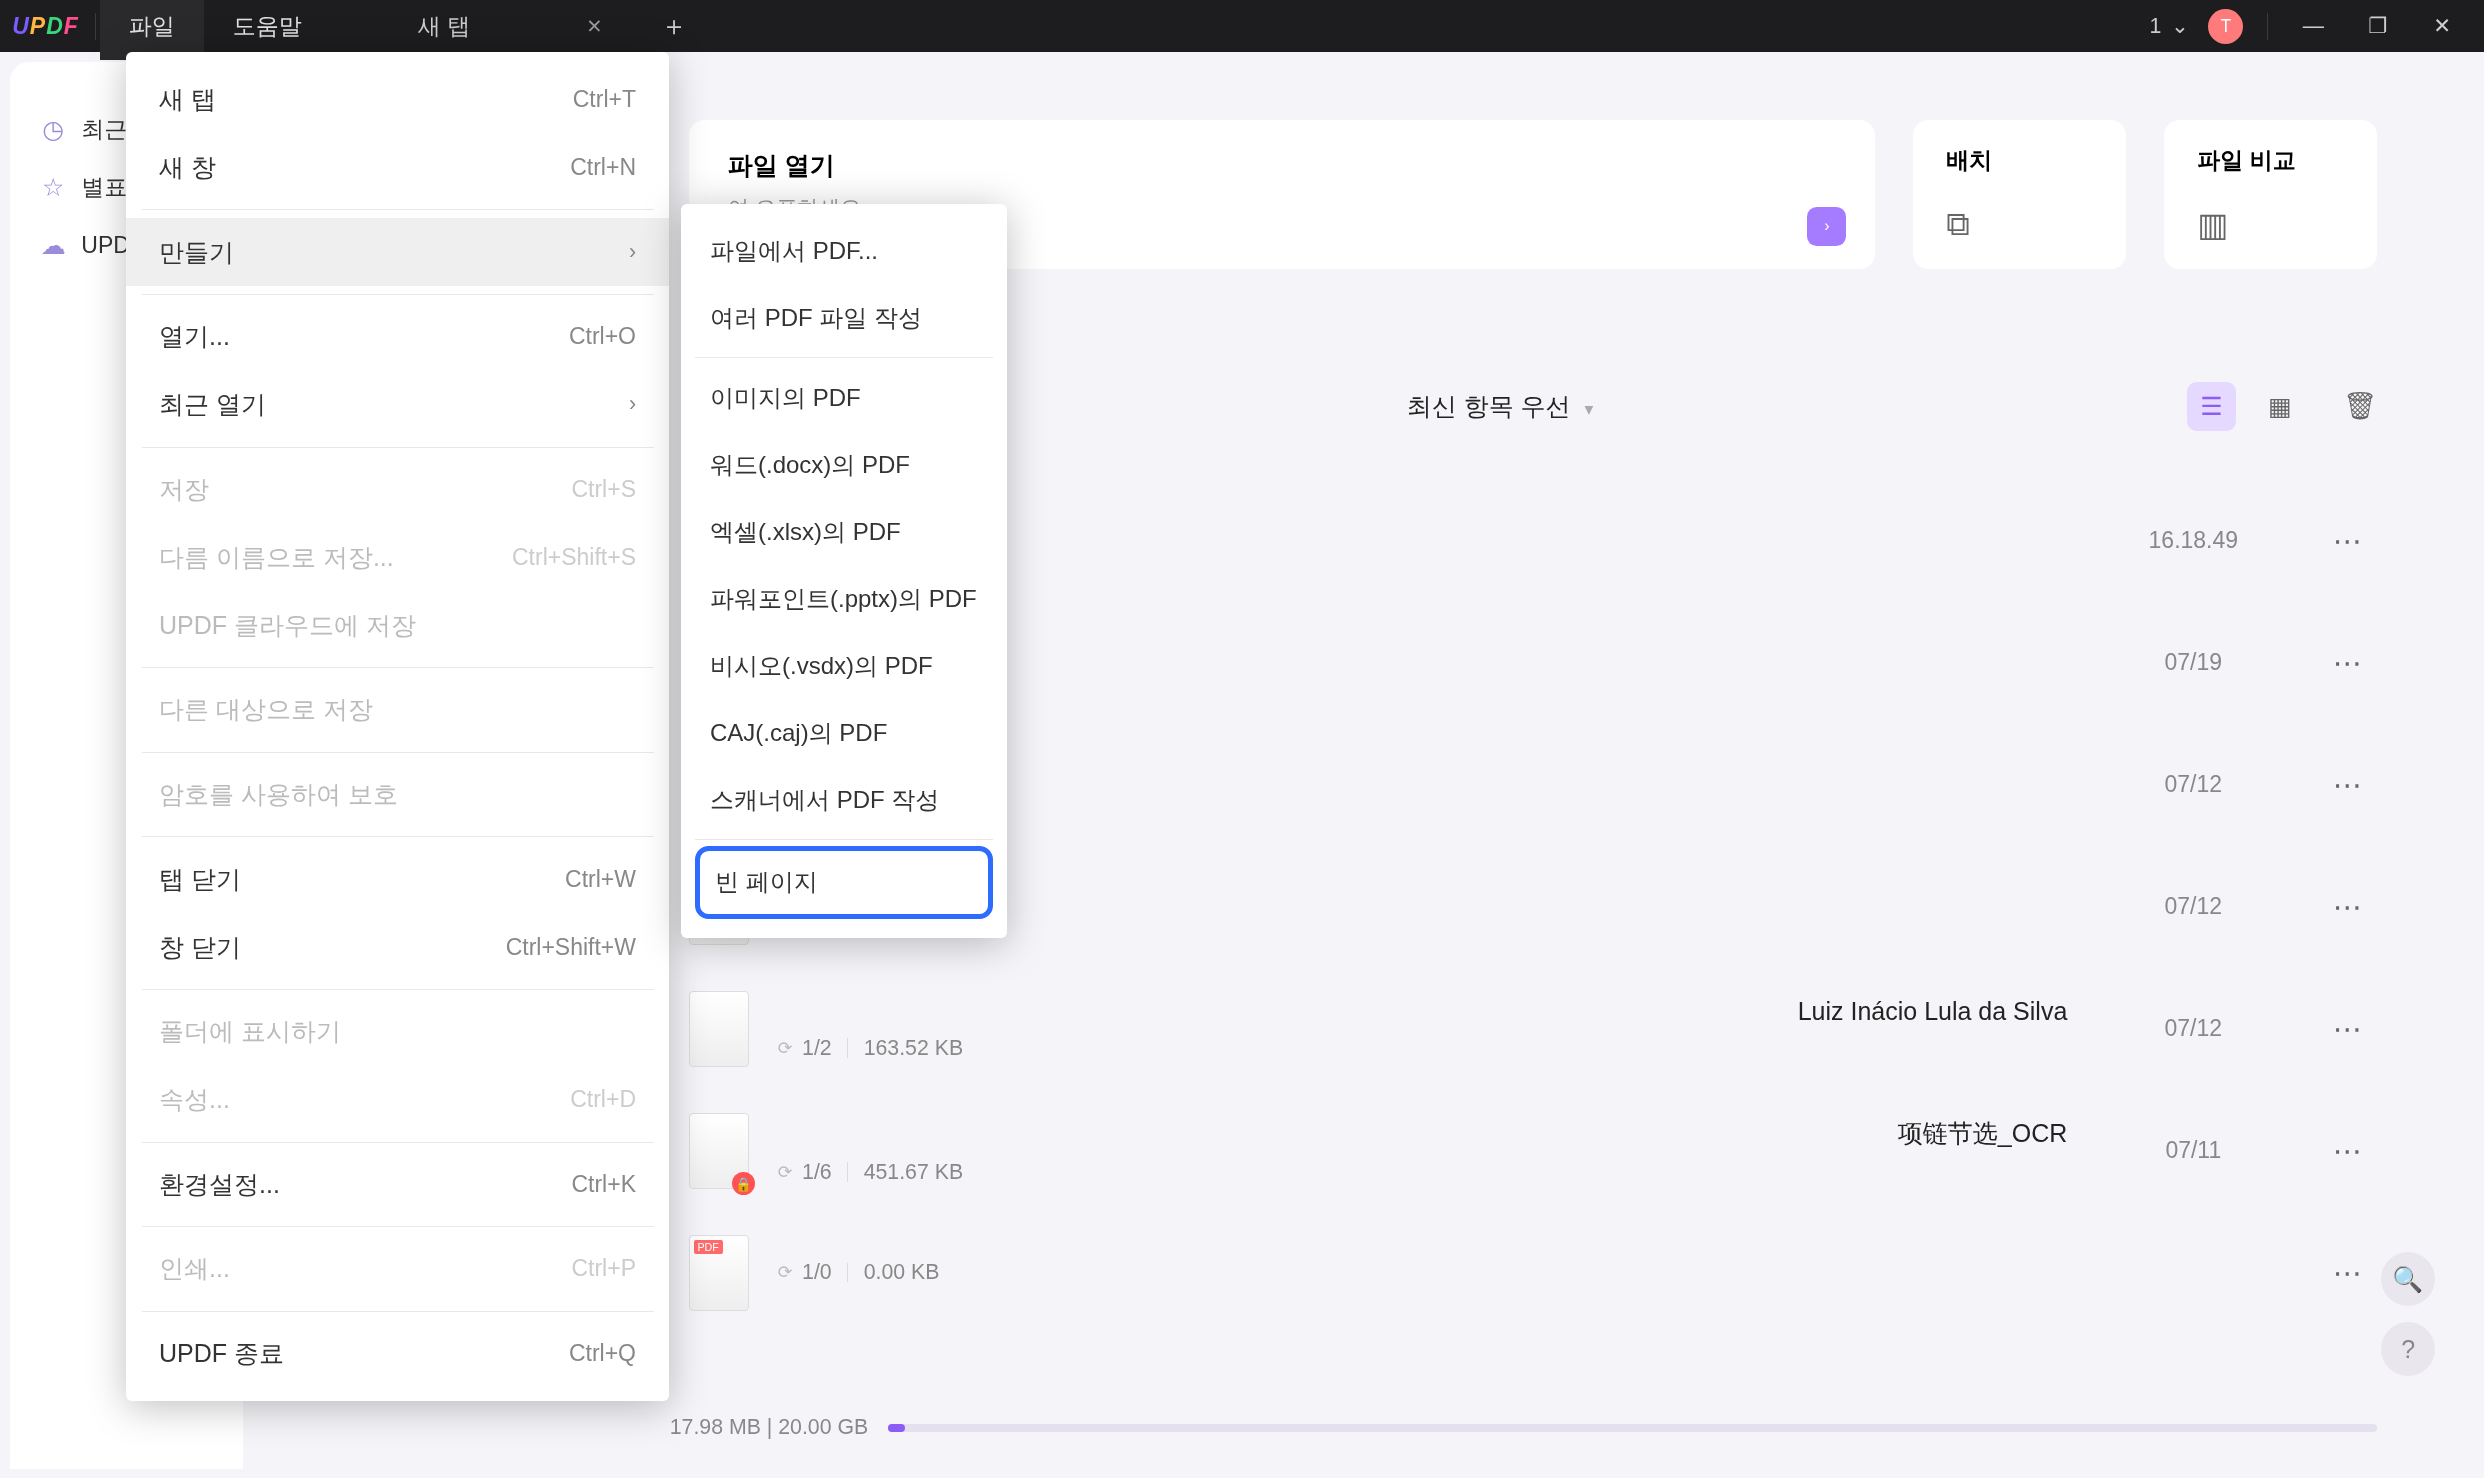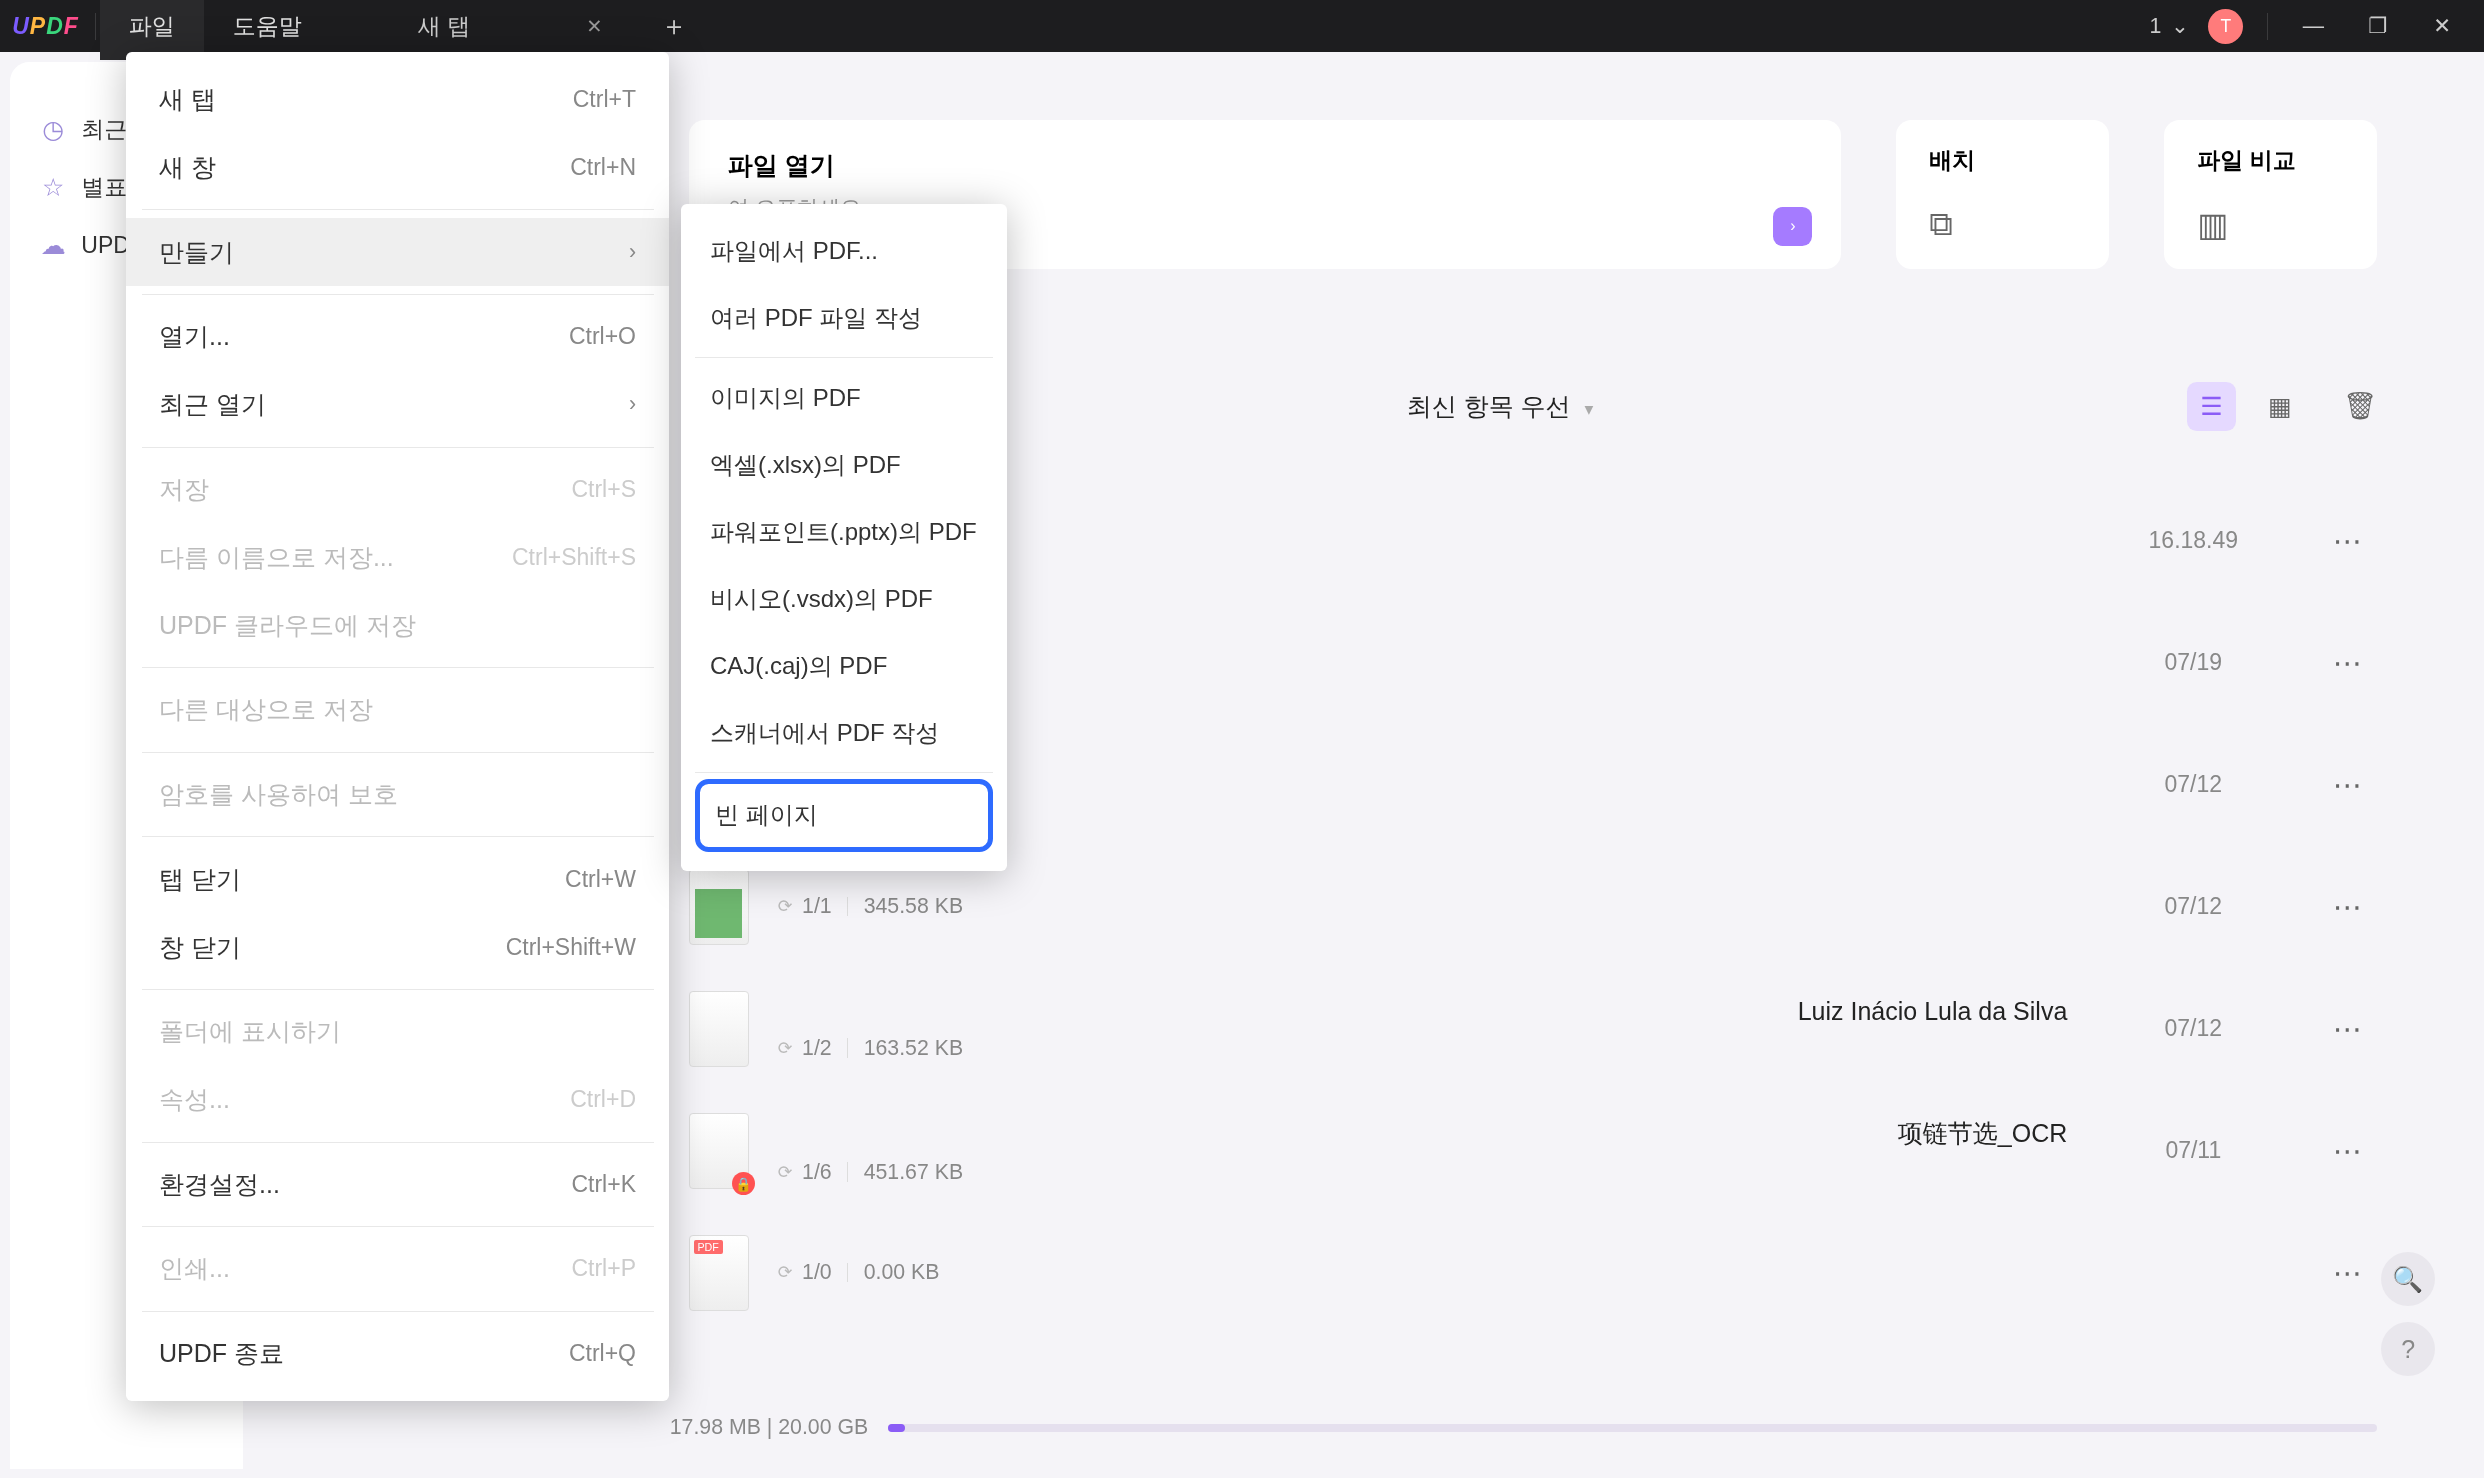--- a/index.html
+++ b/index.html
@@ -25,21 +25,21 @@
 
 
 .main { position: absolute; top: 52px; left: 0; right: 0; bottom: 0; background: #f5f4f8; border-radius: 19.4px 19.4px 0 0; margin: 9.7px; overflow: hidden; }
 
 
 .sidebar { position: absolute; left: 0; top: 0; width: 233px; background: #fff; height: 100%; padding-top: 39px; border-radius: 15.5px 0 0 0; }
 .side-item { display: flex; align-items: center; gap: 13.6px; padding: 13.6px 29px; font-size: 23px; color: #333; }
 .side-icon { width: 29px; height: 29px; display: flex; align-items: center; justify-content: center; color: #9b8bd8; font-size: 25px; }
 
 
-.cards { position: absolute; top: 58px; left: 679px; right: 97px; display: flex; gap: 55px; }
+.cards { position: absolute; top: 58px; left: 679px; right: 97px; display: flex; gap: 38px; }
 .card-open { flex: 1; background: #fff; border-radius: 15.5px; padding: 29px 39px; position: relative; }
 .card-open h3 { font-size: 25px; font-weight: 600; margin-bottom: 11.6px; }
 .card-open p { font-size: 21.3px; color: #999; }
 .go-arrow { position: absolute; right: 29px; top: 87px; width: 39px; height: 39px; border-radius: 9.7px; background: #a57bff; color: #fff; display: flex; align-items: center; justify-content: center; }
 .card-small { width: 213px; background: #fff; border-radius: 15.5px; padding: 25px 33px; }
 .card-small h4 { font-size: 23px; font-weight: 600; margin-bottom: 29px; }
 .card-ico { font-size: 33px; color: #666; }
 
 
 .listarea { position: absolute; top: 320px; left: 679px; right: 97px; bottom: 87px; }
@@ -336,20 +336,21 @@
       <span>UPDF 종료</span>
       <span class="dd-short">Ctrl+Q</span>
     </div>
 </div>
 
 <div class="dropdown2">
   <div class="dd2-item">파일에서 PDF...</div>
   <div class="dd2-item">여러 PDF 파일 작성</div>
   <div class="dd2-sep"></div>
   <div class="dd2-item">이미지의 PDF</div>
+  <div class="dd2-item">워드(.docx)의 PDF</div>
   <div class="dd2-item">엑셀(.xlsx)의 PDF</div>
   <div class="dd2-item">파워포인트(.pptx)의 PDF</div>
   <div class="dd2-item">비시오(.vsdx)의 PDF</div>
   <div class="dd2-item">CAJ(.caj)의 PDF</div>
   <div class="dd2-item">스캐너에서 PDF 작성</div>
   <div class="dd2-sep"></div>
   <div class="dd2-item highlight">빈 페이지</div>
 </div>
 
 

